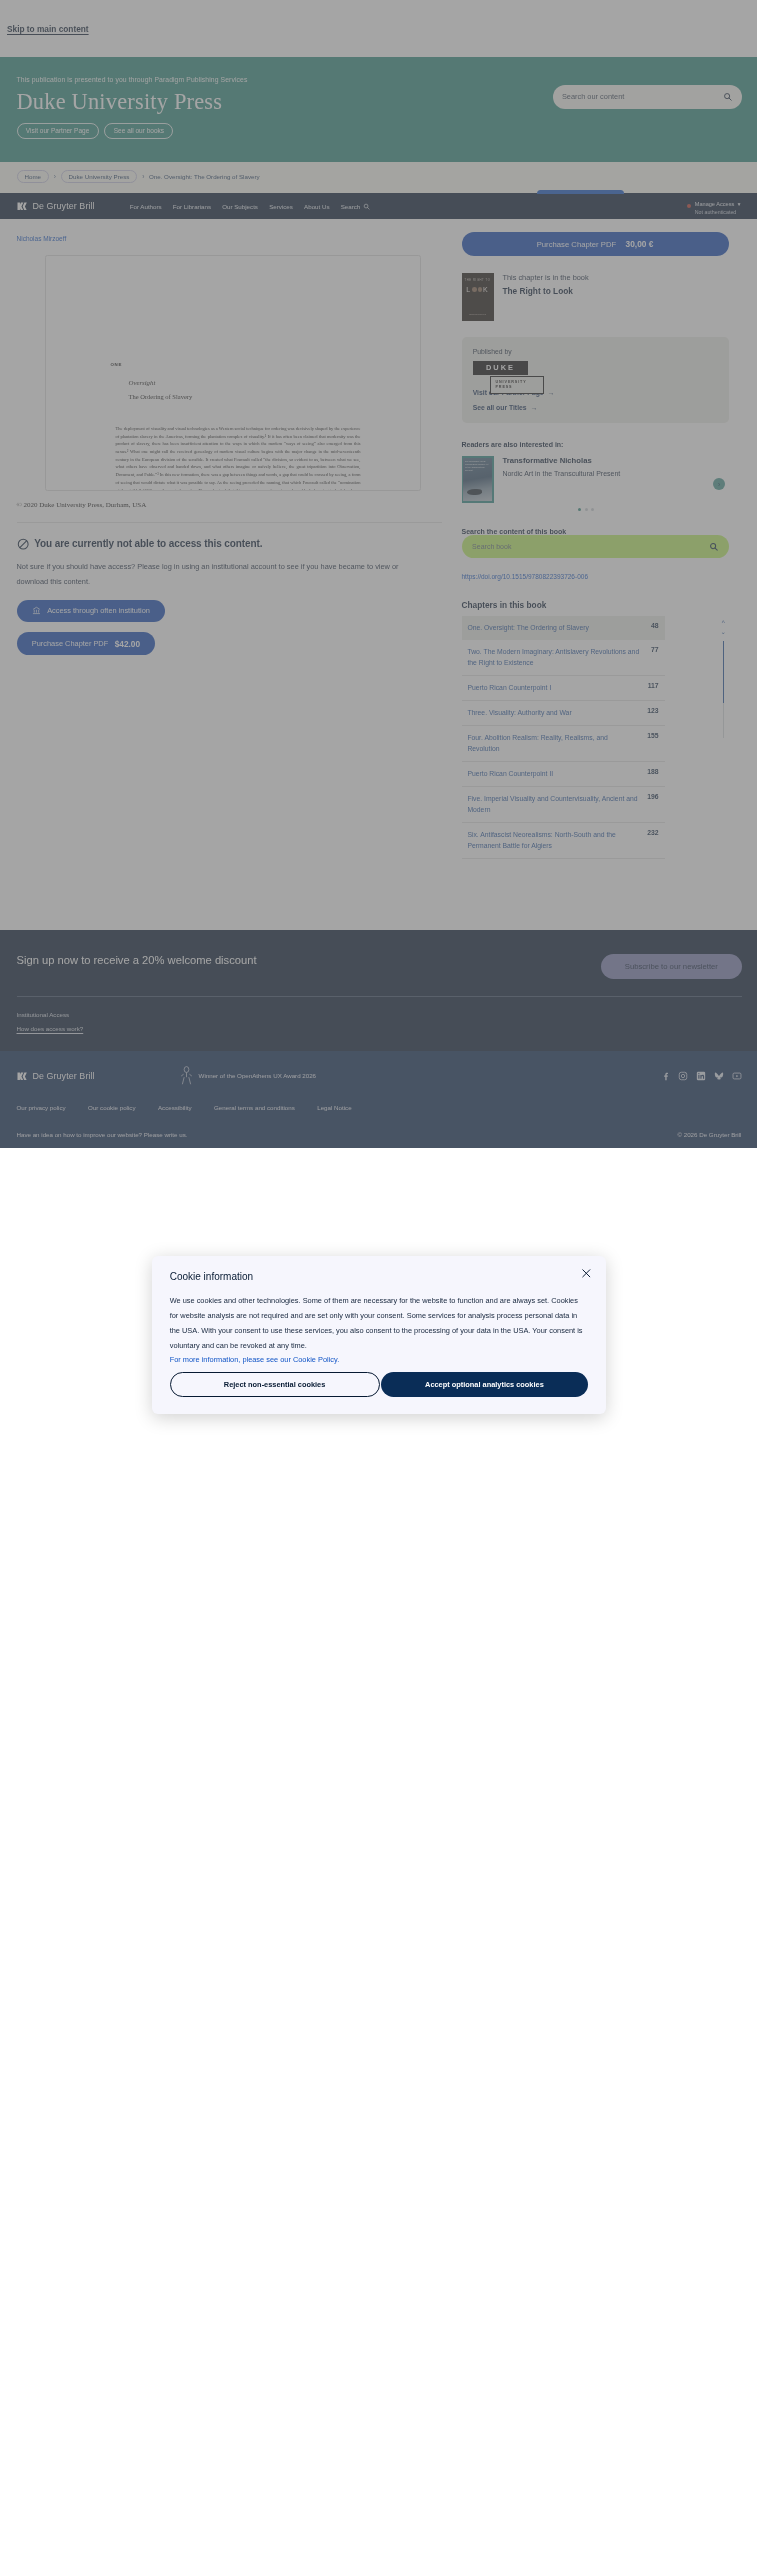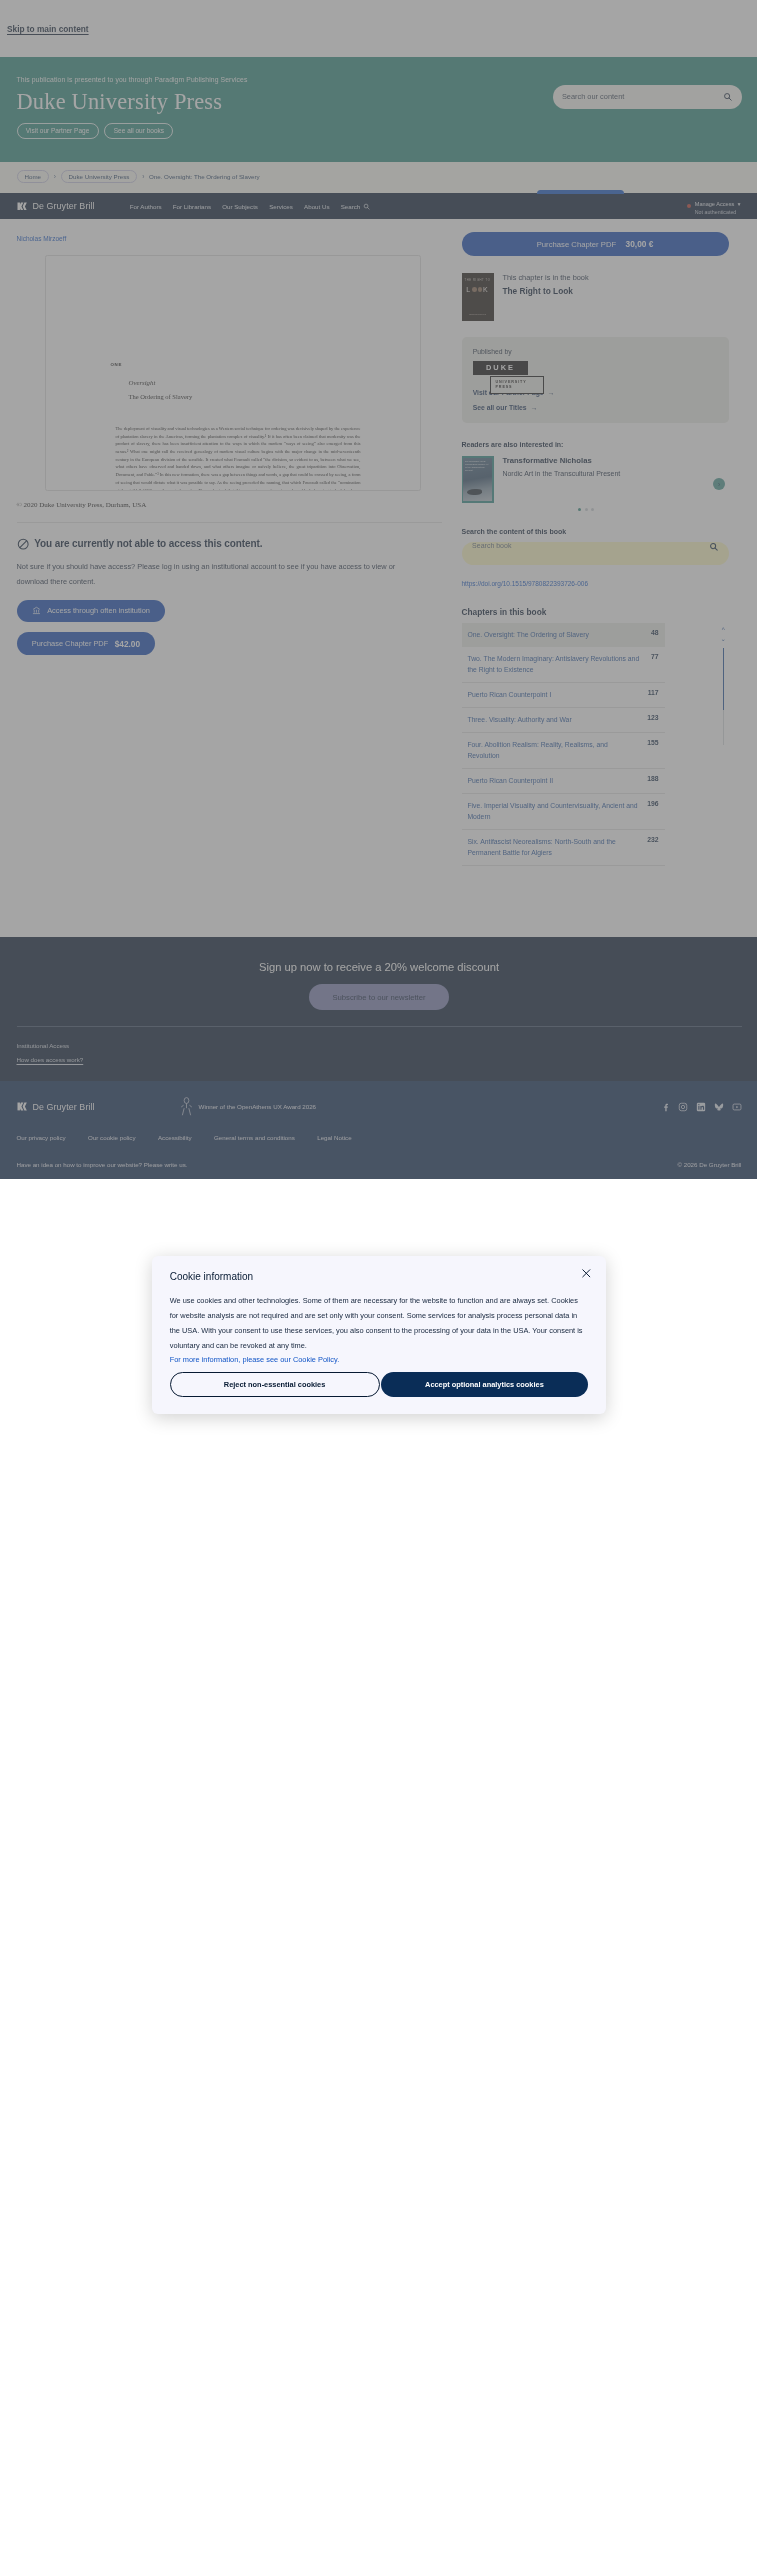--- a/index.html
+++ b/index.html
@@ -225,22 +225,22 @@
     position:absolute; right:3.5px; top:22.4px; width:11.8px; height:11.8px; border-radius:50%;
     background:#45968e; color:#0b2d4b; display:flex; align-items:center;
     justify-content:center; font-size:6.5px; cursor:pointer;
   }
   .dots { display:flex; gap:3.5px; justify-content:center; margin-top:4.7px; margin-left:-17.7px; }
   .dot { width:3px; height:3px; border-radius:50%; background:#c8cdd3; }
   .dot.on { background:#2f8b7e; }
 
   .searchbook { margin-top:17.7px; }
   .sb-field {
-    margin-top:7px; height:22.4px; background:#fef9c3; border-radius:589px;
-    display:flex; align-items:flex-start; padding:0 10.6px; gap:4.7px;
+    height:22.4px; background:#bef264; border-radius:589px;
+    display:flex; align-items:center; padding:0 10.6px; gap:4.7px;
   }
   .sb-field input {
     flex:1; border:none; background:transparent; outline:none;
     font-family:"Liberation Sans", sans-serif; font-size:7px; color:#15253c;
   }
   .sb-field input::placeholder { color:#5b6a7c; }
 
   .doi-link {
     display:block; margin-top:15.3px; font-size:6.5px; color:#1054c6;
     text-decoration:none; cursor:pointer;
@@ -261,21 +261,21 @@
     display:flex; flex-direction:column; align-items:center; gap:2.4px;
   }
   .ch-arrow { font-size:6.5px; color:#1b4f9c; cursor:pointer; line-height:1; }
   .ch-track { width:1.2px; flex:1; background:#d6d9de; margin-top:3.5px; position:relative; }
   .ch-thumb { position:absolute; top:0; width:1.2px; height:64%; background:#1b4f9c; }
 
   
   .newsletter {
     background:#071a33; color:#fff; padding:23.6px 16.5px 17.7px 16.5px; margin-top:71px;
   }
-  .nl-row { display:flex; align-items:center; justify-content:space-between; gap:11.8px;flex-direction:column; }
+  .nl-row { display:flex; justify-content:space-between; gap:11.8px; }
   .nl-h { font-size:11.2px; font-weight:400; }
   .nl-btn {
     background:#7b81b4; color:#10203a; border:none; border-radius:589px;
     padding:8.3px 23.6px; font-size:7.7px; cursor:pointer;
     font-family:"Liberation Sans", sans-serif;
   }
   .nl-hr { height:0.6px; background:#3b4c66; margin:16.5px 0 15.3px 0; }
   .nl-ia { font-size:6.2px; color:#d6dbe4; }
   .nl-how {
     display:inline-block; margin-top:6.5px; font-size:6.2px; color:#d6dbe4;
@@ -409,21 +409,21 @@
       <div class="copyright">© 2020 Duke University Press, Durham, USA</div>
       <div class="hr-soft"></div>
 
       <div class="access-head">
         <svg class="noaccess-icon" viewBox="0 0 24 24" fill="none" stroke="#071a33" stroke-width="2">
           <circle cx="12" cy="12" r="9.5"></circle>
             <line x1="5.5" y1="18.5" x2="18.5" y2="5.5" stroke-linecap="round"></line>
         </svg>
         <div class="access-title">You are currently not able to access this content.</div>
       </div>
-      <div class="access-body">Not sure if you should have access? Please log in using an institutional account to see if you have access to view or download there content.</div>
+      <div class="access-body">Not sure if you should have access? Please log in using an institutional account to see if you have became to view or download this content.</div>
 
       <button class="btn-blue block">
         <svg class="bank-icon" viewBox="0 0 24 24" fill="none" stroke="#fff" stroke-width="1.9">
           <path d="M3 9 L12 3.5 L21 9"></path>
             <line x1="2.5" y1="20.5" x2="21.5" y2="20.5"></line>
           <line x1="6" y1="10" x2="6" y2="18"></line>
             <line x1="12" y1="10" x2="12" y2="18"></line>
             <line x1="18" y1="10" x2="18" y2="18"></line>
         </svg>
         <span>Access through often institution</span>

